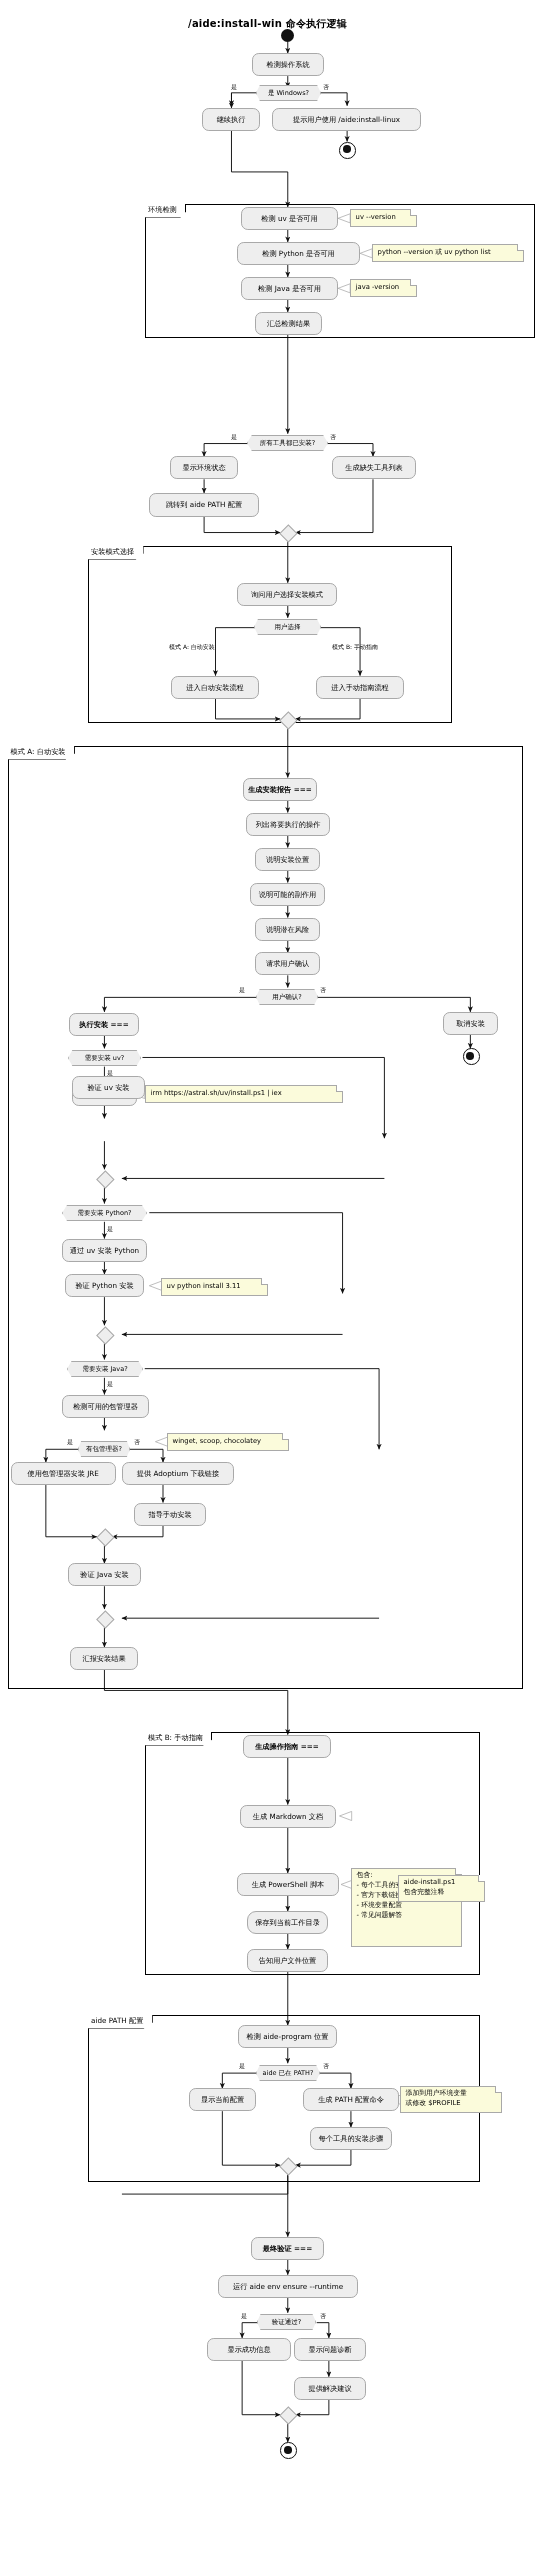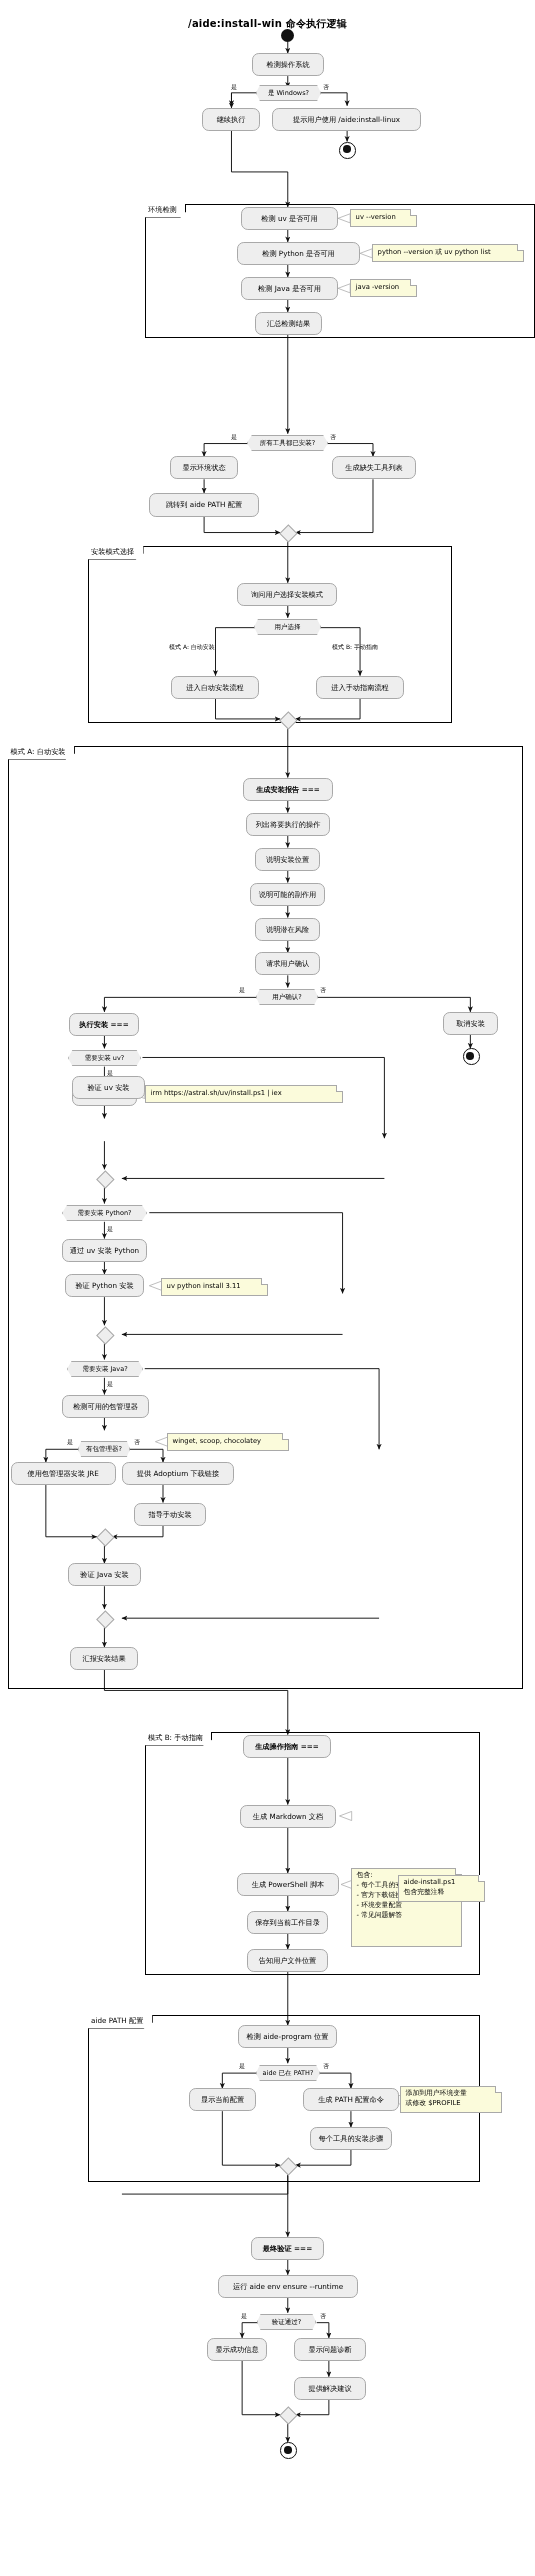--- a/index.html
+++ b/index.html
@@ -268,21 +268,21 @@
   <div class="act" style="left:237px;top:583px;width:100px;height:23px;">询问用户选择安装模式</div>
   <div class="dec" style="left:254px;top:619px;width:67px;height:16px;">用户选择</div>
   <div class="edge-lbl" style="left:169px;top:644px;">模式 A: 自动安装</div>
   <div class="edge-lbl" style="left:332px;top:644px;">模式 B: 手动指南</div>
 
   <div class="act" style="left:171px;top:676px;width:88px;height:23px;">进入自动安装流程</div>
   <div class="act" style="left:316px;top:676px;width:88px;height:23px;">进入手动指南流程</div>
 
   <div class="merge" style="left:282px;top:714px;width:10.7px;height:10.7px;"></div>
 
-  <div class="act strong" style="left:243px;top:778px;width:90px;height:23px;">生成安装报告 ===</div>
+  <div class="act strong" style="left:243px;top:778px;width:74px;height:23px;">生成安装报告 ===</div>
   <div class="act" style="left:246px;top:813px;width:84px;height:23px;">列出将要执行的操作</div>
   <div class="act" style="left:255px;top:848px;width:65px;height:23px;">说明安装位置</div>
   <div class="act" style="left:250px;top:883px;width:75px;height:23px;">说明可能的副作用</div>
   <div class="act" style="left:255px;top:918px;width:65px;height:23px;">说明潜在风险</div>
   <div class="act" style="left:255px;top:952px;width:65px;height:23px;">请求用户确认</div>
 
   <div class="dec" style="left:256px;top:989px;width:62px;height:16px;">用户确认?</div>
   <div class="edge-lbl" style="left:239px;top:987px;">是</div>
   <div class="edge-lbl" style="left:320px;top:987px;">否</div>
 
@@ -330,21 +330,21 @@
   <div class="note" style="left:351px;top:1868px;width:111px;height:79px;">包含:
 - 每个工具的安装步骤
 - 官方下载链接
 - 环境变量配置
 - 常见问题解答</div>
 
   <div class="act" style="left:237px;top:1873px;width:102px;height:23px;">生成 PowerShell 脚本</div>
   <div class="note" style="left:353px;top:1875px;width:87px;height:27px;margin-left:45px;">aide-install.ps1
 包含完整注释</div>
 
-  <div class="act" style="left:247px;top:1911px;width:81px;height:23px;">保存到当前工作目录</div>
+  <div class="act" style="left:247px;top:1911px;width:81px;height:23px;border-radius:9px;">保存到当前工作目录</div>
   <div class="act" style="left:247px;top:1949px;width:81px;height:23px;">告知用户文件位置</div>
 
   <div class="act" style="left:238px;top:2025px;width:99px;height:23px;">检测 aide-program 位置</div>
   <div class="dec" style="left:256px;top:2065px;width:64px;height:16px;">aide 已在 PATH?</div>
   <div class="edge-lbl" style="left:239px;top:2063px;">是</div>
   <div class="edge-lbl" style="left:323px;top:2063px;">否</div>
 
   <div class="act" style="left:189px;top:2088px;width:67px;height:23px;">显示当前配置</div>
   <div class="act" style="left:303px;top:2088px;width:96px;height:23px;">生成 PATH 配置命令</div>
   <div class="note" style="left:400px;top:2086px;width:102px;height:27px;">添加到用户环境变量
@@ -353,21 +353,21 @@
 
   <div class="merge" style="left:282px;top:2160px;width:10.7px;height:10.7px;"></div>
 
   <div class="act strong" style="left:251px;top:2237px;width:73px;height:23px;">最终验证 ===</div>
   <div class="act" style="left:218px;top:2275px;width:140px;height:23px;">运行 aide env ensure --runtime</div>
 
   <div class="dec" style="left:257px;top:2314px;width:59px;height:16px;">验证通过?</div>
   <div class="edge-lbl" style="left:241px;top:2313px;">是</div>
   <div class="edge-lbl" style="left:320px;top:2313px;">否</div>
 
-  <div class="act" style="left:207px;top:2338px;width:60px;height:23px;">显示成功信息</div>
+  <div class="act" style="left:207px;top:2338px;width:84px;height:23px;">显示成功信息</div>
   <div class="act" style="left:294px;top:2338px;width:72px;height:23px;">显示问题诊断</div>
   <div class="act" style="left:294px;top:2377px;width:72px;height:23px;">提供解决建议</div>
 
   <div class="merge" style="left:282px;top:2409px;width:10.7px;height:10.7px;"></div>
   <div class="endo" style="left:280px;top:2442px;"></div>
   <div class="endi" style="left:284px;top:2446px;"></div>
 
 </div>
 
 

